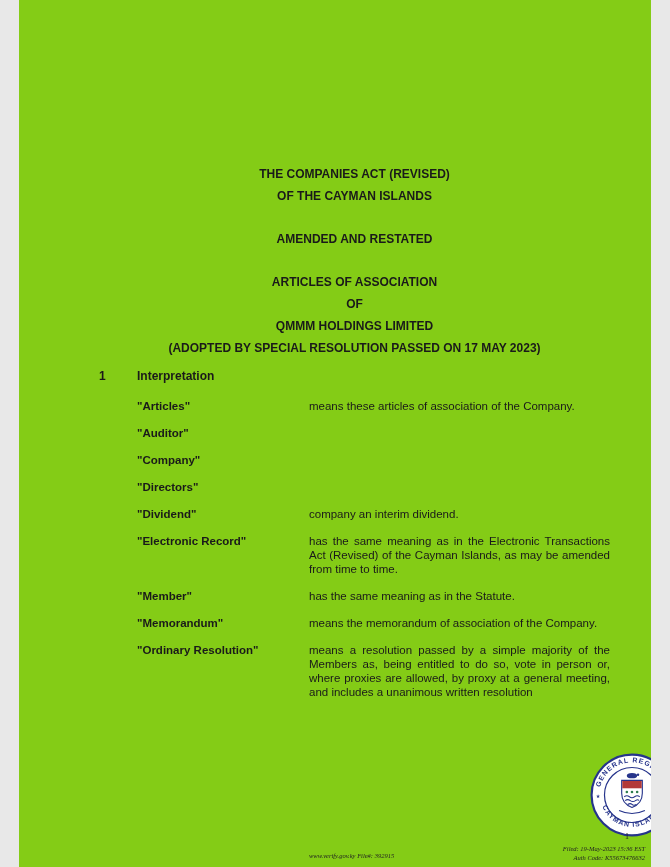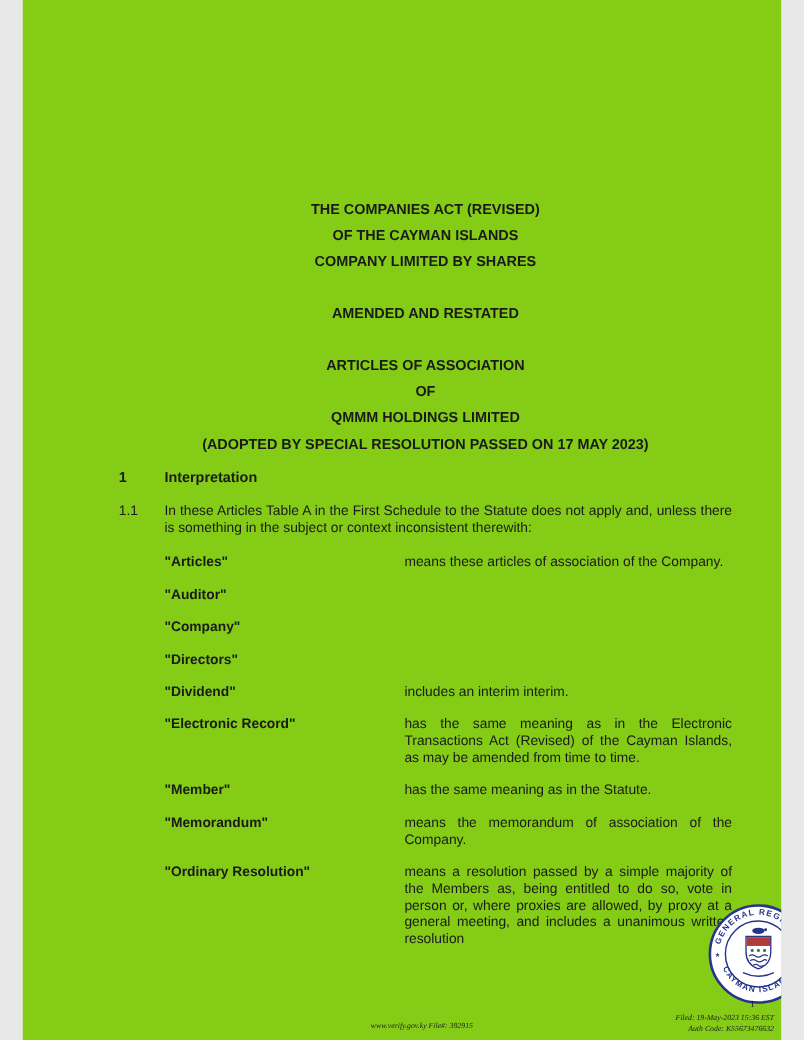--- a/index.html
+++ b/index.html
@@ -16,21 +16,21 @@
   .content { position:absolute; left:80px; top:163px; width:511px; }
   .heading { text-align:center; font-weight:bold; font-size:12px; line-height:22px; }
   .gap { height:21px; }
   .section-row { display:flex; margin-top:10px; font-weight:bold; font-size:12px; line-height:15px; }
   .num-col { width:38px; flex:0 0 38px; }
   .clause-row { display:flex; margin-top:13px; font-size:11.5px; line-height:14px; }
   .clause-text { flex:1; text-align:justify; }
   .definitions { margin-left:38px; margin-top:15px; font-size:11.5px; line-height:14px; }
   .def-row { display:flex; margin-bottom:13px; }
   .def-term { width:172px; flex:0 0 172px; font-weight:bold; }
-  .def-text { flex:1; text-align:justify;margin-left:28px; }
+  .def-text { flex:1; text-align:justify; }
   .footer-center {
     position:absolute; left:290px; bottom:8px;
     font-family:"Liberation Serif", serif; font-style:italic;
     font-size:6.5px; color:#222;
   }
   .footer-right {
     position:absolute; right:6px; bottom:5px; text-align:right;
     font-family:"Liberation Serif", serif; font-style:italic;
     font-size:6.5px; line-height:9px; color:#222;
   }
@@ -42,56 +42,51 @@
 </style>
 </head>
 <body>
 
 <div class="page">
 
   <div class="content">
 
     <div class="heading">THE COMPANIES ACT (REVISED)</div>
     <div class="heading">OF THE CAYMAN ISLANDS</div>
-    <div class="heading">COMPANY LIMITED BY SHARES</div>
     <div class="gap"></div>
     <div class="heading">AMENDED AND RESTATED</div>
     <div class="gap"></div>
     <div class="heading">ARTICLES OF ASSOCIATION</div>
     <div class="heading">OF</div>
     <div class="heading">QMMM HOLDINGS LIMITED</div>
     <div class="heading">(ADOPTED BY SPECIAL RESOLUTION PASSED ON 17 MAY 2023)</div>
 
     <div class="section-row">
       <div class="num-col">1</div>
       <div>Interpretation</div>
     </div>
 
-    <div class="clause-row">
-      <div class="num-col">1.1</div>
-      <div class="clause-text">In these Articles Table A in the First Schedule to the Statute does not apply and, unless there is something in the subject or context inconsistent therewith:</div>
-    </div>
 
     <div class="definitions">
       <div class="def-row">
         <div class="def-term">"Articles"</div>
         <div class="def-text">means these articles of association of the Company.</div>
       </div>
       <div class="def-row">
         <div class="def-term">"Auditor"</div>
       </div>
       <div class="def-row">
         <div class="def-term">"Company"</div>
       </div>
       <div class="def-row">
         <div class="def-term">"Directors"</div>
       </div>
       <div class="def-row">
         <div class="def-term">"Dividend"</div>
-        <div class="def-text">includes an interim interim.</div>
+        <div class="def-text">company an interim dividend.</div>
       </div>
       <div class="def-row">
         <div class="def-term">"Electronic Record"</div>
         <div class="def-text">has the same meaning as in the Electronic Transactions Act (Revised) of the Cayman Islands, as may be amended from time to time.</div>
       </div>
       <div class="def-row">
         <div class="def-term">"Member"</div>
         <div class="def-text">has the same meaning as in the Statute.</div>
       </div>
       <div class="def-row">

